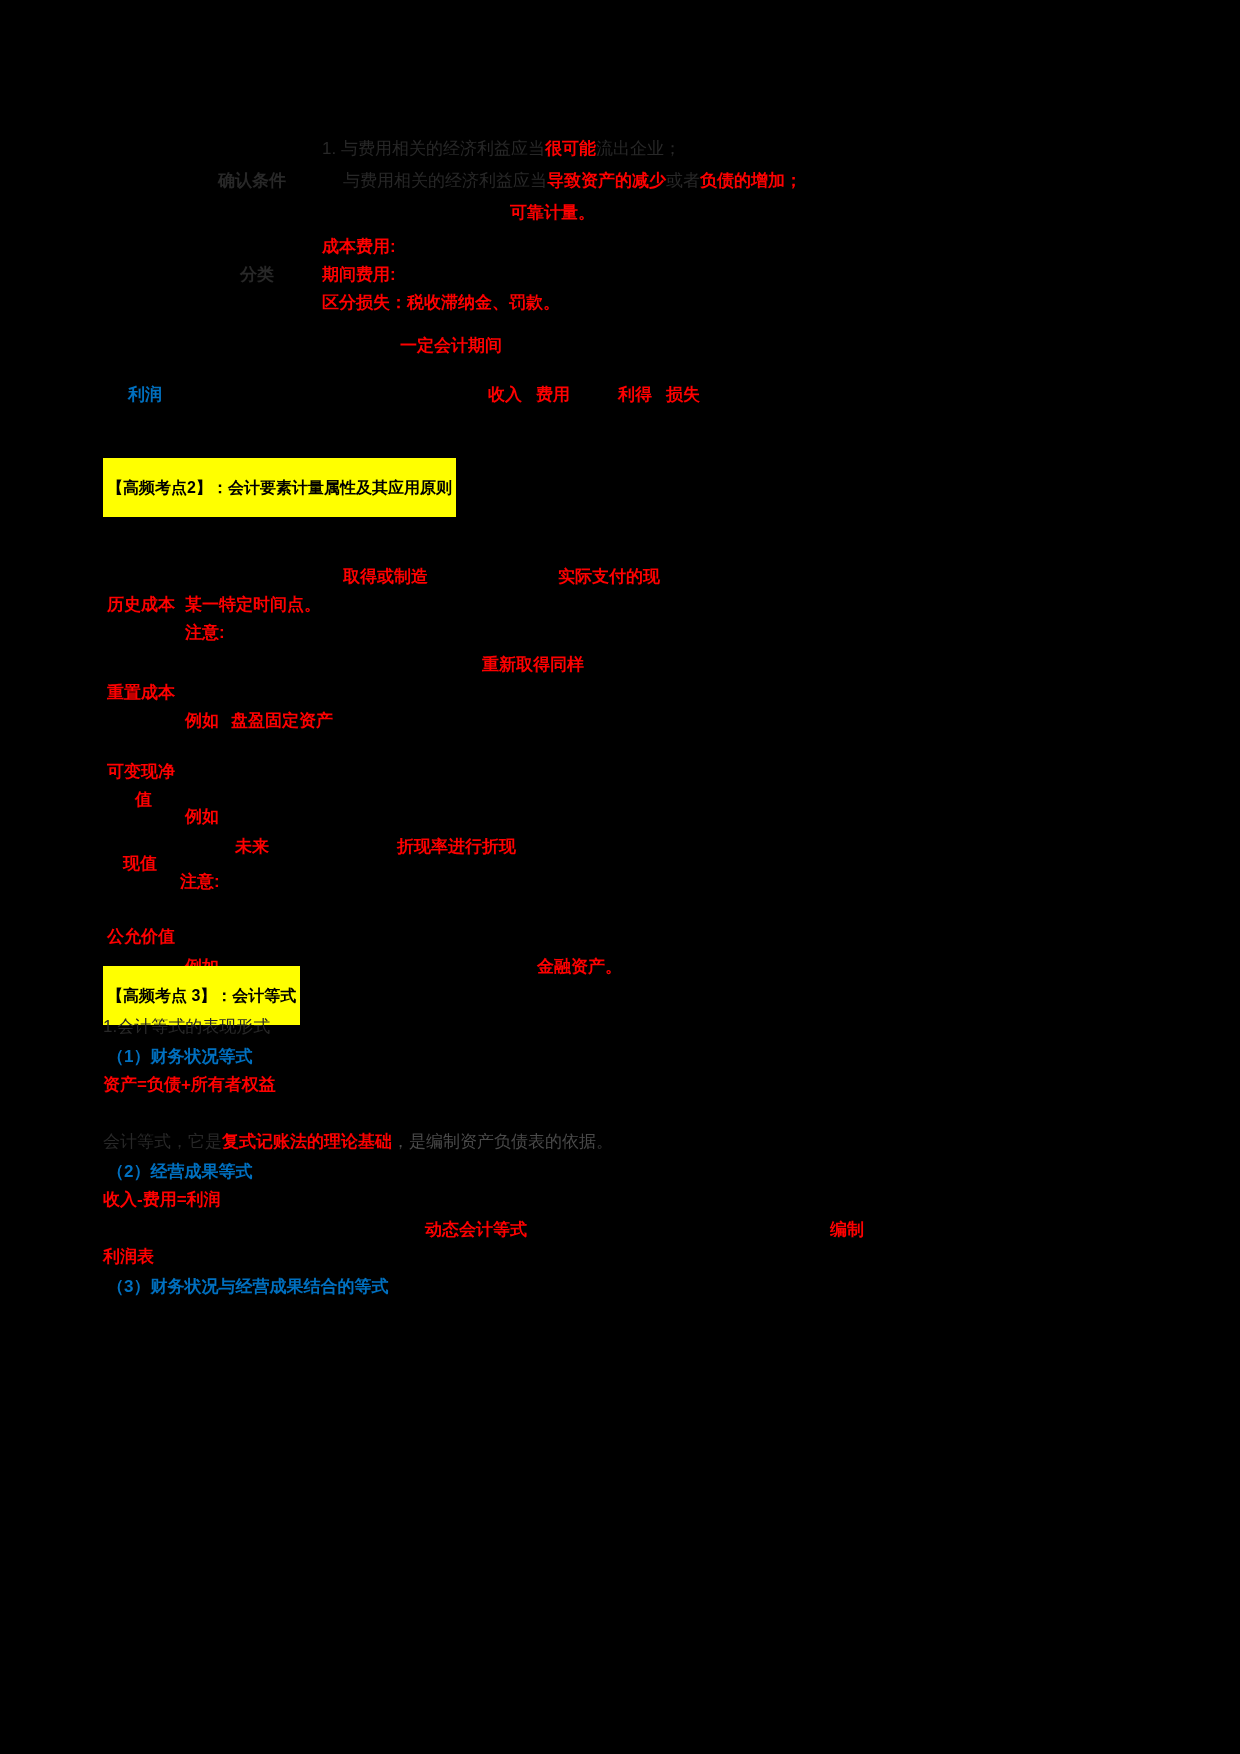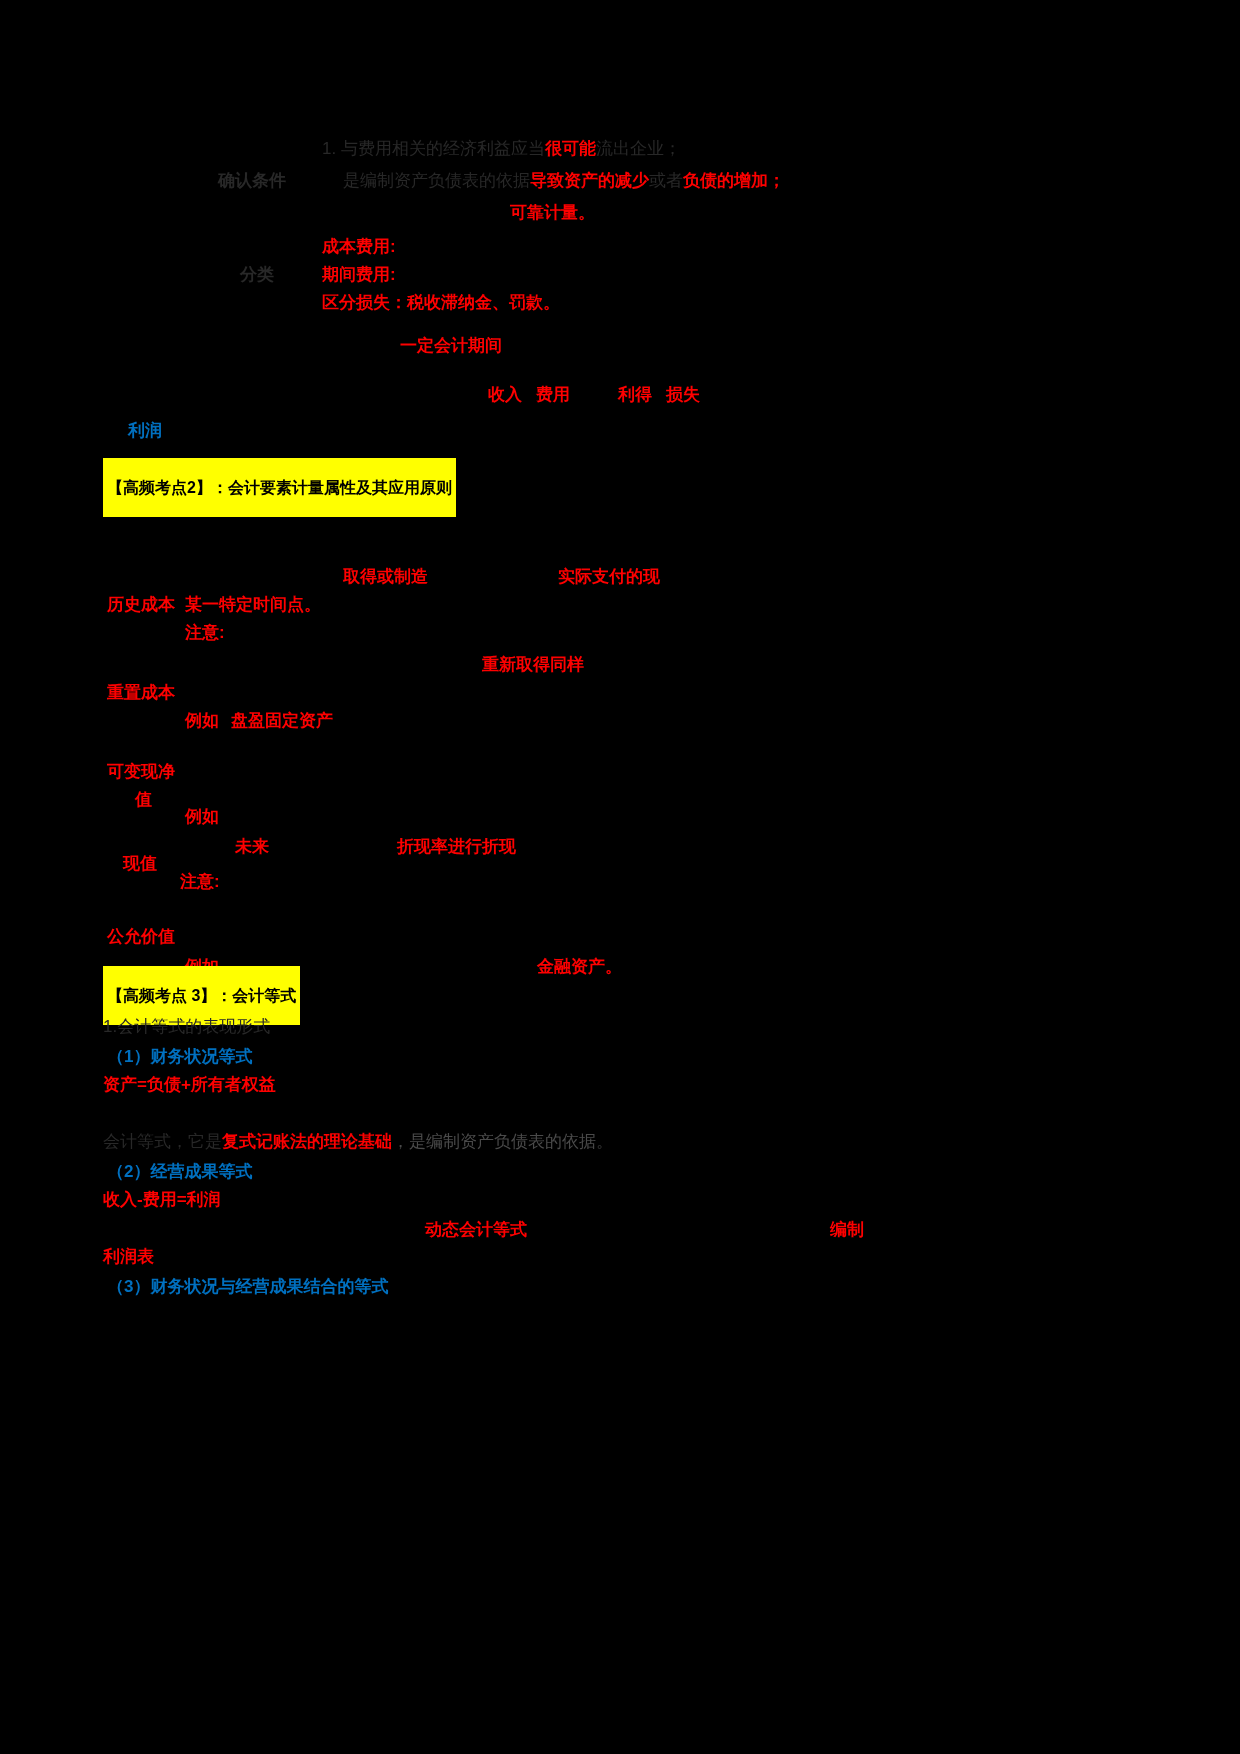--- a/index.html
+++ b/index.html
@@ -51,21 +51,21 @@
 
   <div class="line" style="left:322px;top:138px;">
     <span class="faint">1. 与费用相关的经济利益应当</span><span class="red">很可能</span><span class="faint">流出企业；</span>
   </div>
 
   <div class="line" style="left:218px;top:170px;">
     <span class="faintb">确认条件</span>
   </div>
 
   <div class="line" style="left:343px;top:170px;">
-    <span class="faint">是编制资产负债表的依据</span><span class="red">导致资产的减少</span><span class="faint">或者</span><span class="red">负债的增加；</span>
+    <span class="faint">与费用相关的经济利益应当</span><span class="red">导致资产的减少</span><span class="faint">或者</span><span class="red">负债的增加；</span>
   </div>
 
   <div class="line" style="left:510px;top:202px;">
     <span class="red">可靠计量。</span>
   </div>
 
   <div class="line" style="left:322px;top:236px;">
     <span class="red">成本费用:</span>
   </div>
 
@@ -78,21 +78,21 @@
   </div>
 
   <div class="line" style="left:322px;top:292px;">
     <span class="red">区分损失：税收滞纳金、罚款。</span>
   </div>
 
   <div class="line" style="left:400px;top:335px;">
     <span class="red">一定会计期间</span>
   </div>
 
-  <div class="line" style="left:128px;top:384px;margin-top:36px;">
+  <div class="line" style="left:128px;top:384px;">
     <span class="blue">利润</span>
   </div>
 
   <div class="line" style="left:488px;top:384px;">
     <span class="red">收入</span><span class="red" style="margin-left:14px;">费用</span><span class="red" style="margin-left:48px;">利得</span><span class="red" style="margin-left:14px;">损失</span>
   </div>
 
   <div class="line" style="left:103px;top:477px;">
     <span class="hl">【高频考点2】：会计要素计量属性及其应用原则</span>
   </div>

